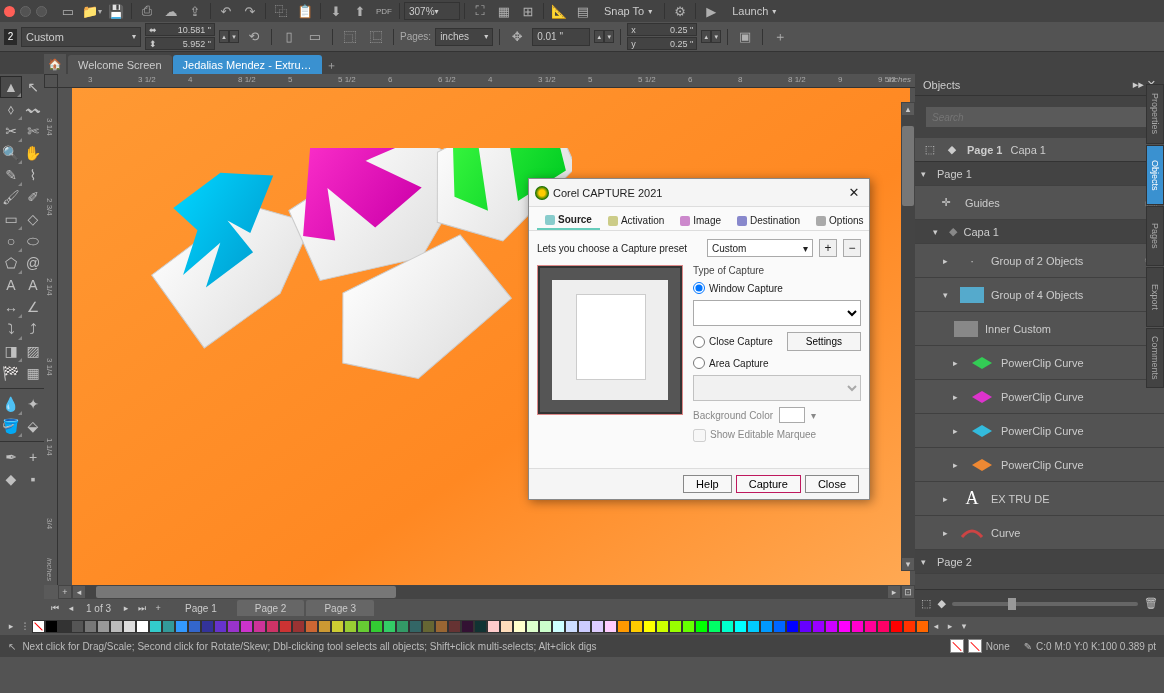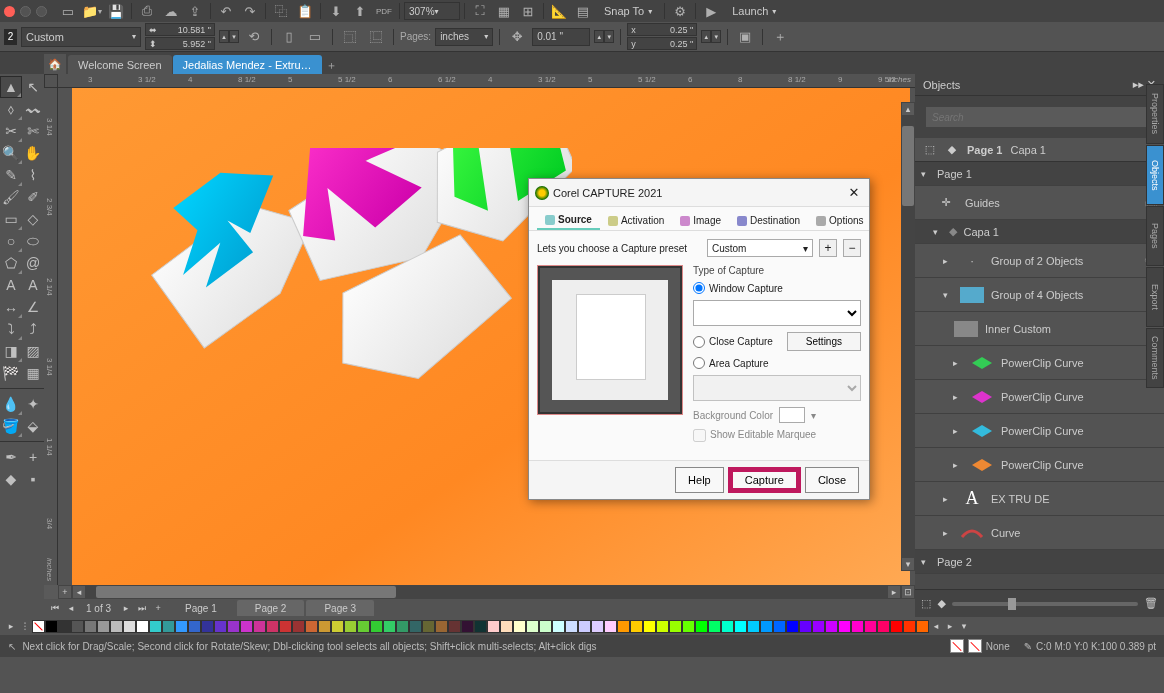--- a/index.html
+++ b/index.html
@@ -96,21 +96,21 @@
 .dlg-radio{display:flex;align-items:center;gap:4px}
 .dlg-radio input{width:12px;height:12px}
 .dlg-select{width:100%;height:18px;border:1px solid #aaa;font-size:10px;padding:12px 4px;background:#fff}
 .dlg-select.disabled{background:#eee;color:#888}
 .dlg-settings-btn{padding:3px 18px;border:1px solid #aaa;background:#f5f5f5;font-size:10px;float:right}
 .dlg-color{display:flex;align-items:center;gap:6px}
 .dlg-color-sw{width:26px;height:16px;border:1px solid #aaa;background:#fff}
 .dlg-check{display:flex;align-items:flex-start;gap:4px}
 .dlg-buttons{display:flex;justify-content:flex-end;gap:4px;padding:6px 10px;border-top:1px solid #ddd;position:absolute;bottom:0;left:0;right:0;background:#f5f5f5}
 .dlg-btn{padding:2px 12px;border:1px solid #888;background:#f8f8f8;font-size:11px;cursor:pointer}
-.dlg-btn.primary{border:5px solid #be185d}
+.dlg-btn.primary{border:1px solid #be185d}
 .units-label{font-size:10px;color:#aaa}
 .sm-combo{width:58px;height:18px;background:#434343;border:1px solid #333;font-size:10px;padding:0 4px;display:flex;align-items:center;justify-content:space-between}
 svg{display:block}
 .obj-bottom{height:28px;background:#434343;border-top:1px solid #333;display:flex;align-items:center;padding:0 6px;gap:6px}
 .zoom-slider{flex:1;height:4px;background:#666;position:relative;border-radius:2px}
 .zoom-handle{position:absolute;width:8px;height:12px;background:#999;top:-4px;left:30%}
 .launch-btn{padding:0 8px;height:18px;display:flex;align-items:center;gap:4px;font-size:11px;color:#ccc}
 .arrow-down{font-size:8px}
 .fill-ind{display:flex;align-items:center;gap:4px}
 .fill-sw{width:14px;height:14px;border:1px solid #888;background:#fff;position:relative}

